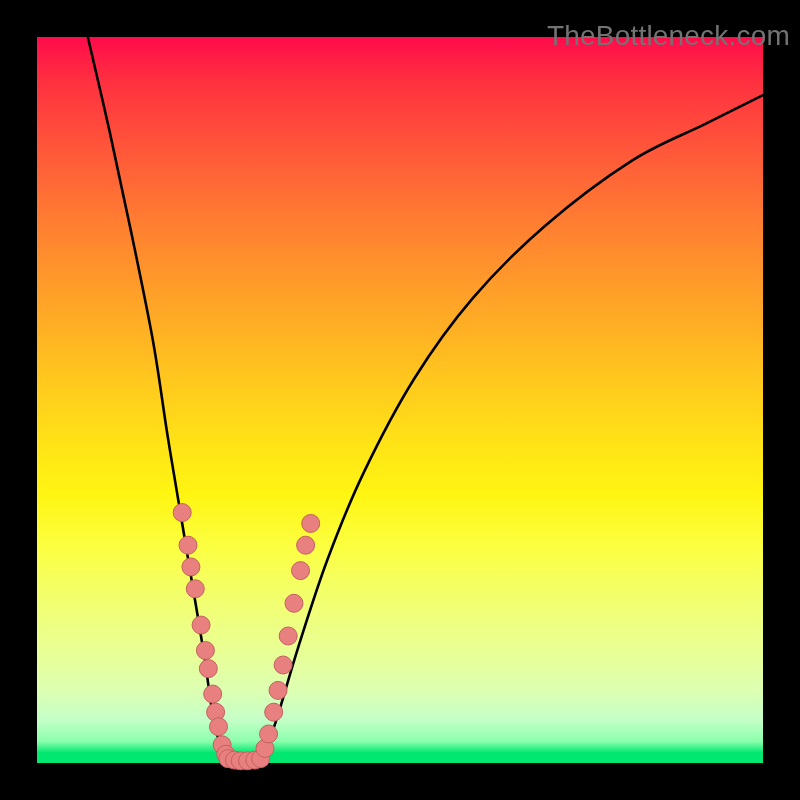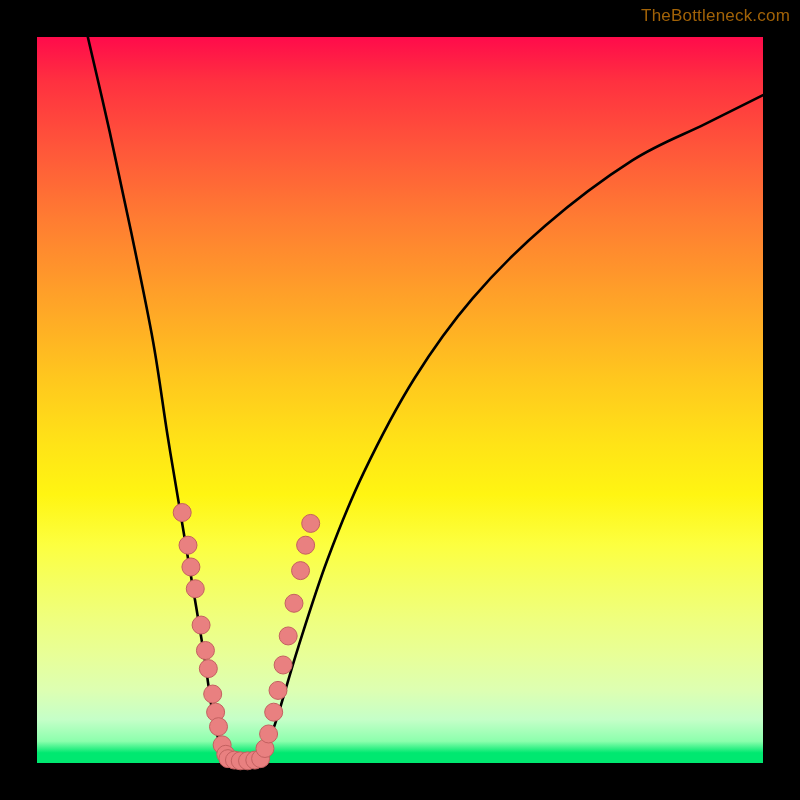--- a/index.html
+++ b/index.html
@@ -41,24 +41,24 @@
       #e8ff97 85%,
       #ddffb2 90%,
       #c5ffc8 94%,
       #8cffad 97%,
       #00e870 98.6%,
       #00e870 100%
     );
   }
   .watermark {
     position: absolute;
-    top: 6px;
+    top: 20px;
     right: 10px;
-    color: #a16207;
-    font-size: 17px;
+    color: #737373;
+    font-size: 28px;
     font-weight: 400;
     letter-spacing: 0.2px;
     user-select: none;
   }
   svg.curves {
     position: absolute;
     left: 37px;
     top: 37px;
     width: 726px;
     height: 726px;

